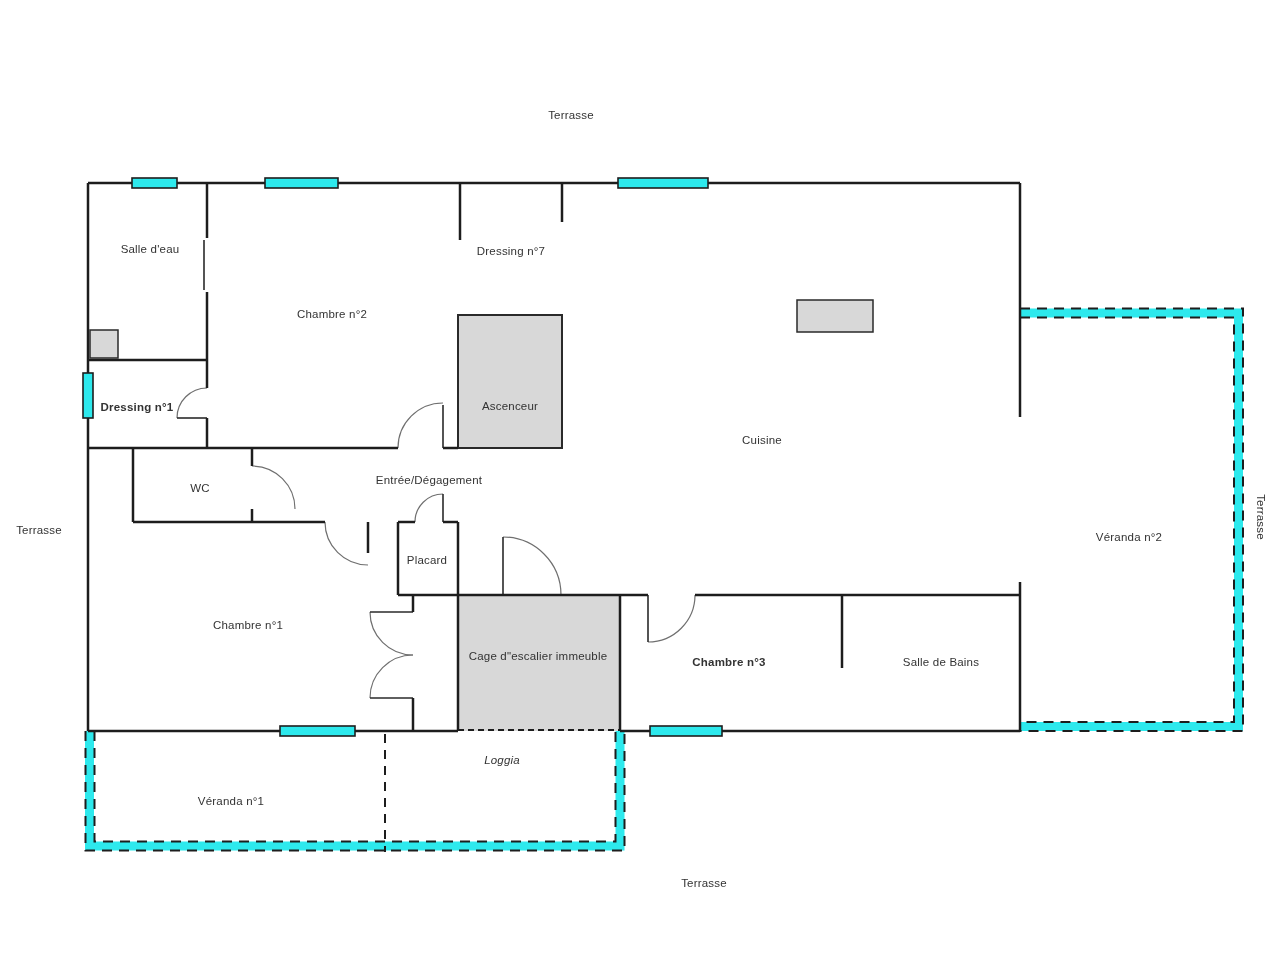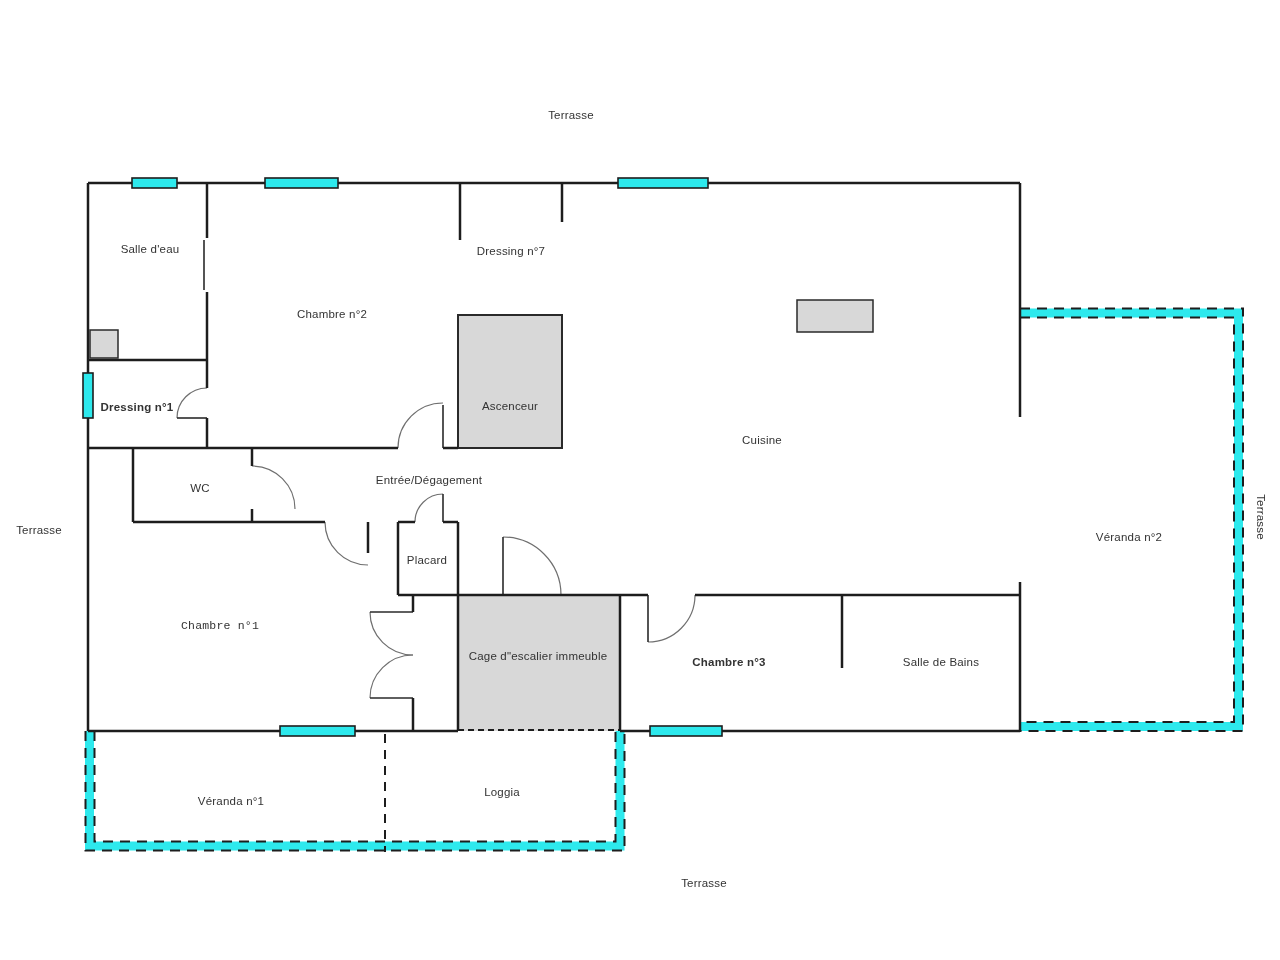--- a/index.html
+++ b/index.html
@@ -117,26 +117,26 @@
 
   <div class="lbl" style="left:150px;top:249px;text-align:center;">Salle d'eau</div>
   <div class="lbl" style="left:332px;top:314px;">Chambre n°2</div>
   <div class="lbl" style="left:511px;top:251px;">Dressing n°7</div>
   <div class="lbl" style="left:510px;top:381px;margin-top:25px;">Ascenceur</div>
   <div class="lbl" style="left:762px;top:440px;text-align:right;">Cuisine</div>
   <div class="lbl" style="left:137px;top:407px;font-weight:bold;">Dressing n°1</div>
   <div class="lbl" style="left:200px;top:488px;">WC</div>
   <div class="lbl" style="left:429px;top:480px;">Entrée/Dégagement</div>
   <div class="lbl" style="left:427px;top:560px;text-align:right;">Placard</div>
-  <div class="lbl" style="left:220px;top:625px;font-family:Liberation Mono, monospace;">Chambre n°1</div>
+  <div class="lbl" style="left:248px;top:625px;">Chambre n°1</div>
   <div class="lbl" style="left:538px;top:656px;">Cage d"escalier immeuble</div>
   <div class="lbl" style="left:729px;top:662px;font-weight:bold;">Chambre n°3</div>
   <div class="lbl" style="left:941px;top:662px;">Salle de Bains</div>
   <div class="lbl" style="left:231px;top:785px;margin-top:16px;">Véranda n°1</div>
   <div class="lbl" style="left:1129px;top:525px;margin-top:12px;">Véranda n°2</div>
-  <div class="lbl" style="left:502px;top:792px;">Loggia</div>
+  <div class="lbl" style="left:502px;top:760px;font-style:italic;">Loggia</div>
 
   <div class="lbl" style="left:571px;top:115px;">Terrasse</div>
   <div class="lbl" style="left:39px;top:530px;">Terrasse</div>
   <div class="lbl vertical" style="left:1261px;top:517px;">Terrasse</div>
   <div class="lbl" style="left:704px;top:883px;">Terrasse</div>
 
 </div>
 
 </body></html>

